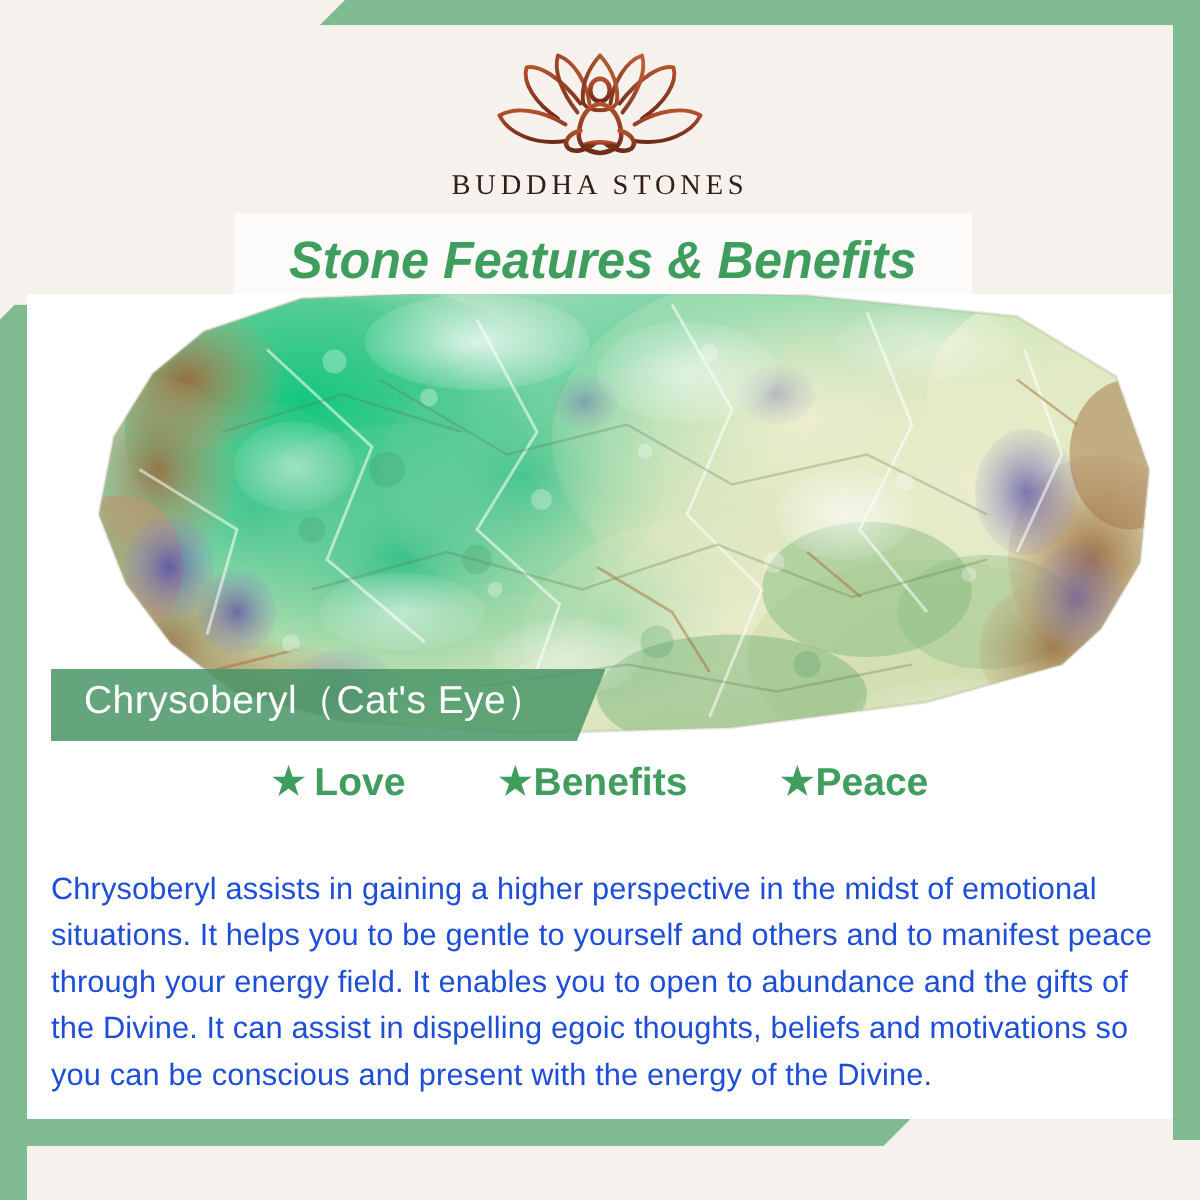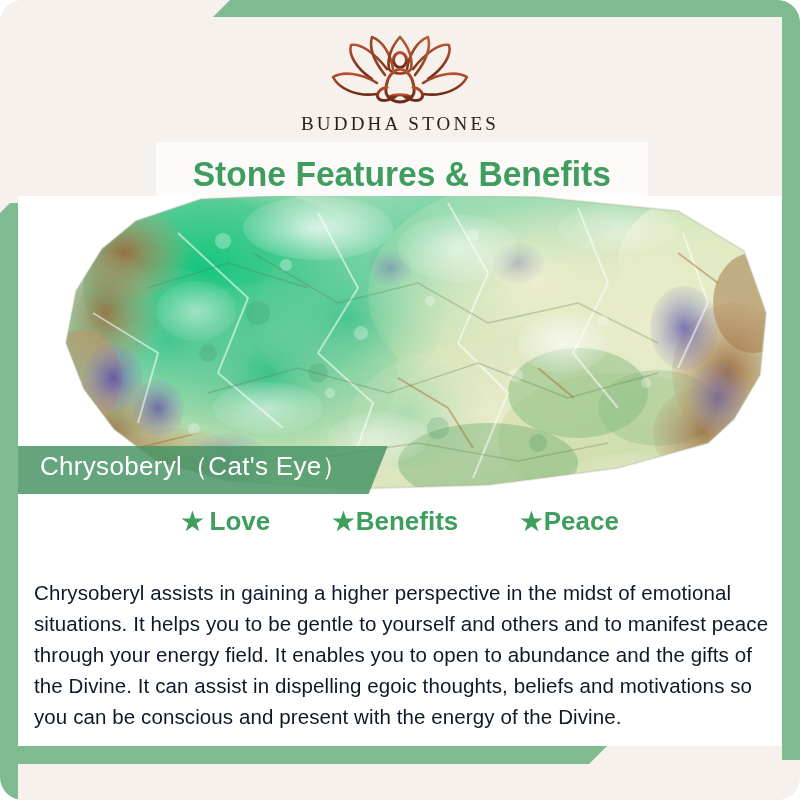--- a/index.html
+++ b/index.html
@@ -11,21 +11,20 @@
     font-family: "Liberation Sans", sans-serif;
   }
 
   
   .poster {
     position: relative;
     width: 800px;
     height: 800px;
     overflow: hidden;
     background: #f6f1ec;
-    border-radius: 23px;
   }
 
   
   .cream-bg {
     position: absolute;
     inset: 0;
     background: #f6f1ec;
   }
 
   
@@ -108,20 +107,21 @@
   .title-strip {
     position: absolute;
     left: 156px;
     top: 142px;
     width: 492px;
     height: 64px;
     background: rgba(255,255,255,0.72);
     display: flex;
     align-items: center;
     justify-content: center;
+    font-style: italic;
   }
   .title-text {
     font-family: "Liberation Sans Narrow", "Liberation Sans", sans-serif;
     font-weight: bold;
     font-size: 35px;
     letter-spacing: 0px;
     color: #3f9e5e;
     transform: scaleX(0.96);
     white-space: nowrap;
   }
@@ -140,21 +140,21 @@
     position: absolute;
     left: 0;
     top: -3px;
     width: 764px;
     height: 305px;
   }
 
   
   .name-banner {
     position: absolute;
-    left: 0;
+    left: 16px;
     top: 250px;
     height: 40px;
     padding: 0 40px 15px 22px;
     display: flex;
     align-items: center;
     background: rgba(74,150,104,0.86);
     clip-path: polygon(0 0, 100% 0, calc(100% - 22px) 100%, 0 100%);
   }
   .name-banner-text {
     font-family: "Liberation Sans Narrow", "Liberation Sans", sans-serif;
@@ -190,21 +190,21 @@
 
   
   .body-copy {
     position: absolute;
     left: 16px;
     top: 360px;
     width: 736px;
     font-family: "Liberation Sans Narrow", "Liberation Sans", sans-serif;
     font-size: 20.5px;
     line-height: 31px;
-    color: #0f172a;
+    color: #1d4ed8;
     letter-spacing: 0.1px;
   }
 </style>
 </head>
 <body>
 
 <div class="poster">
 
   <div class="cream-bg"></div>
 

